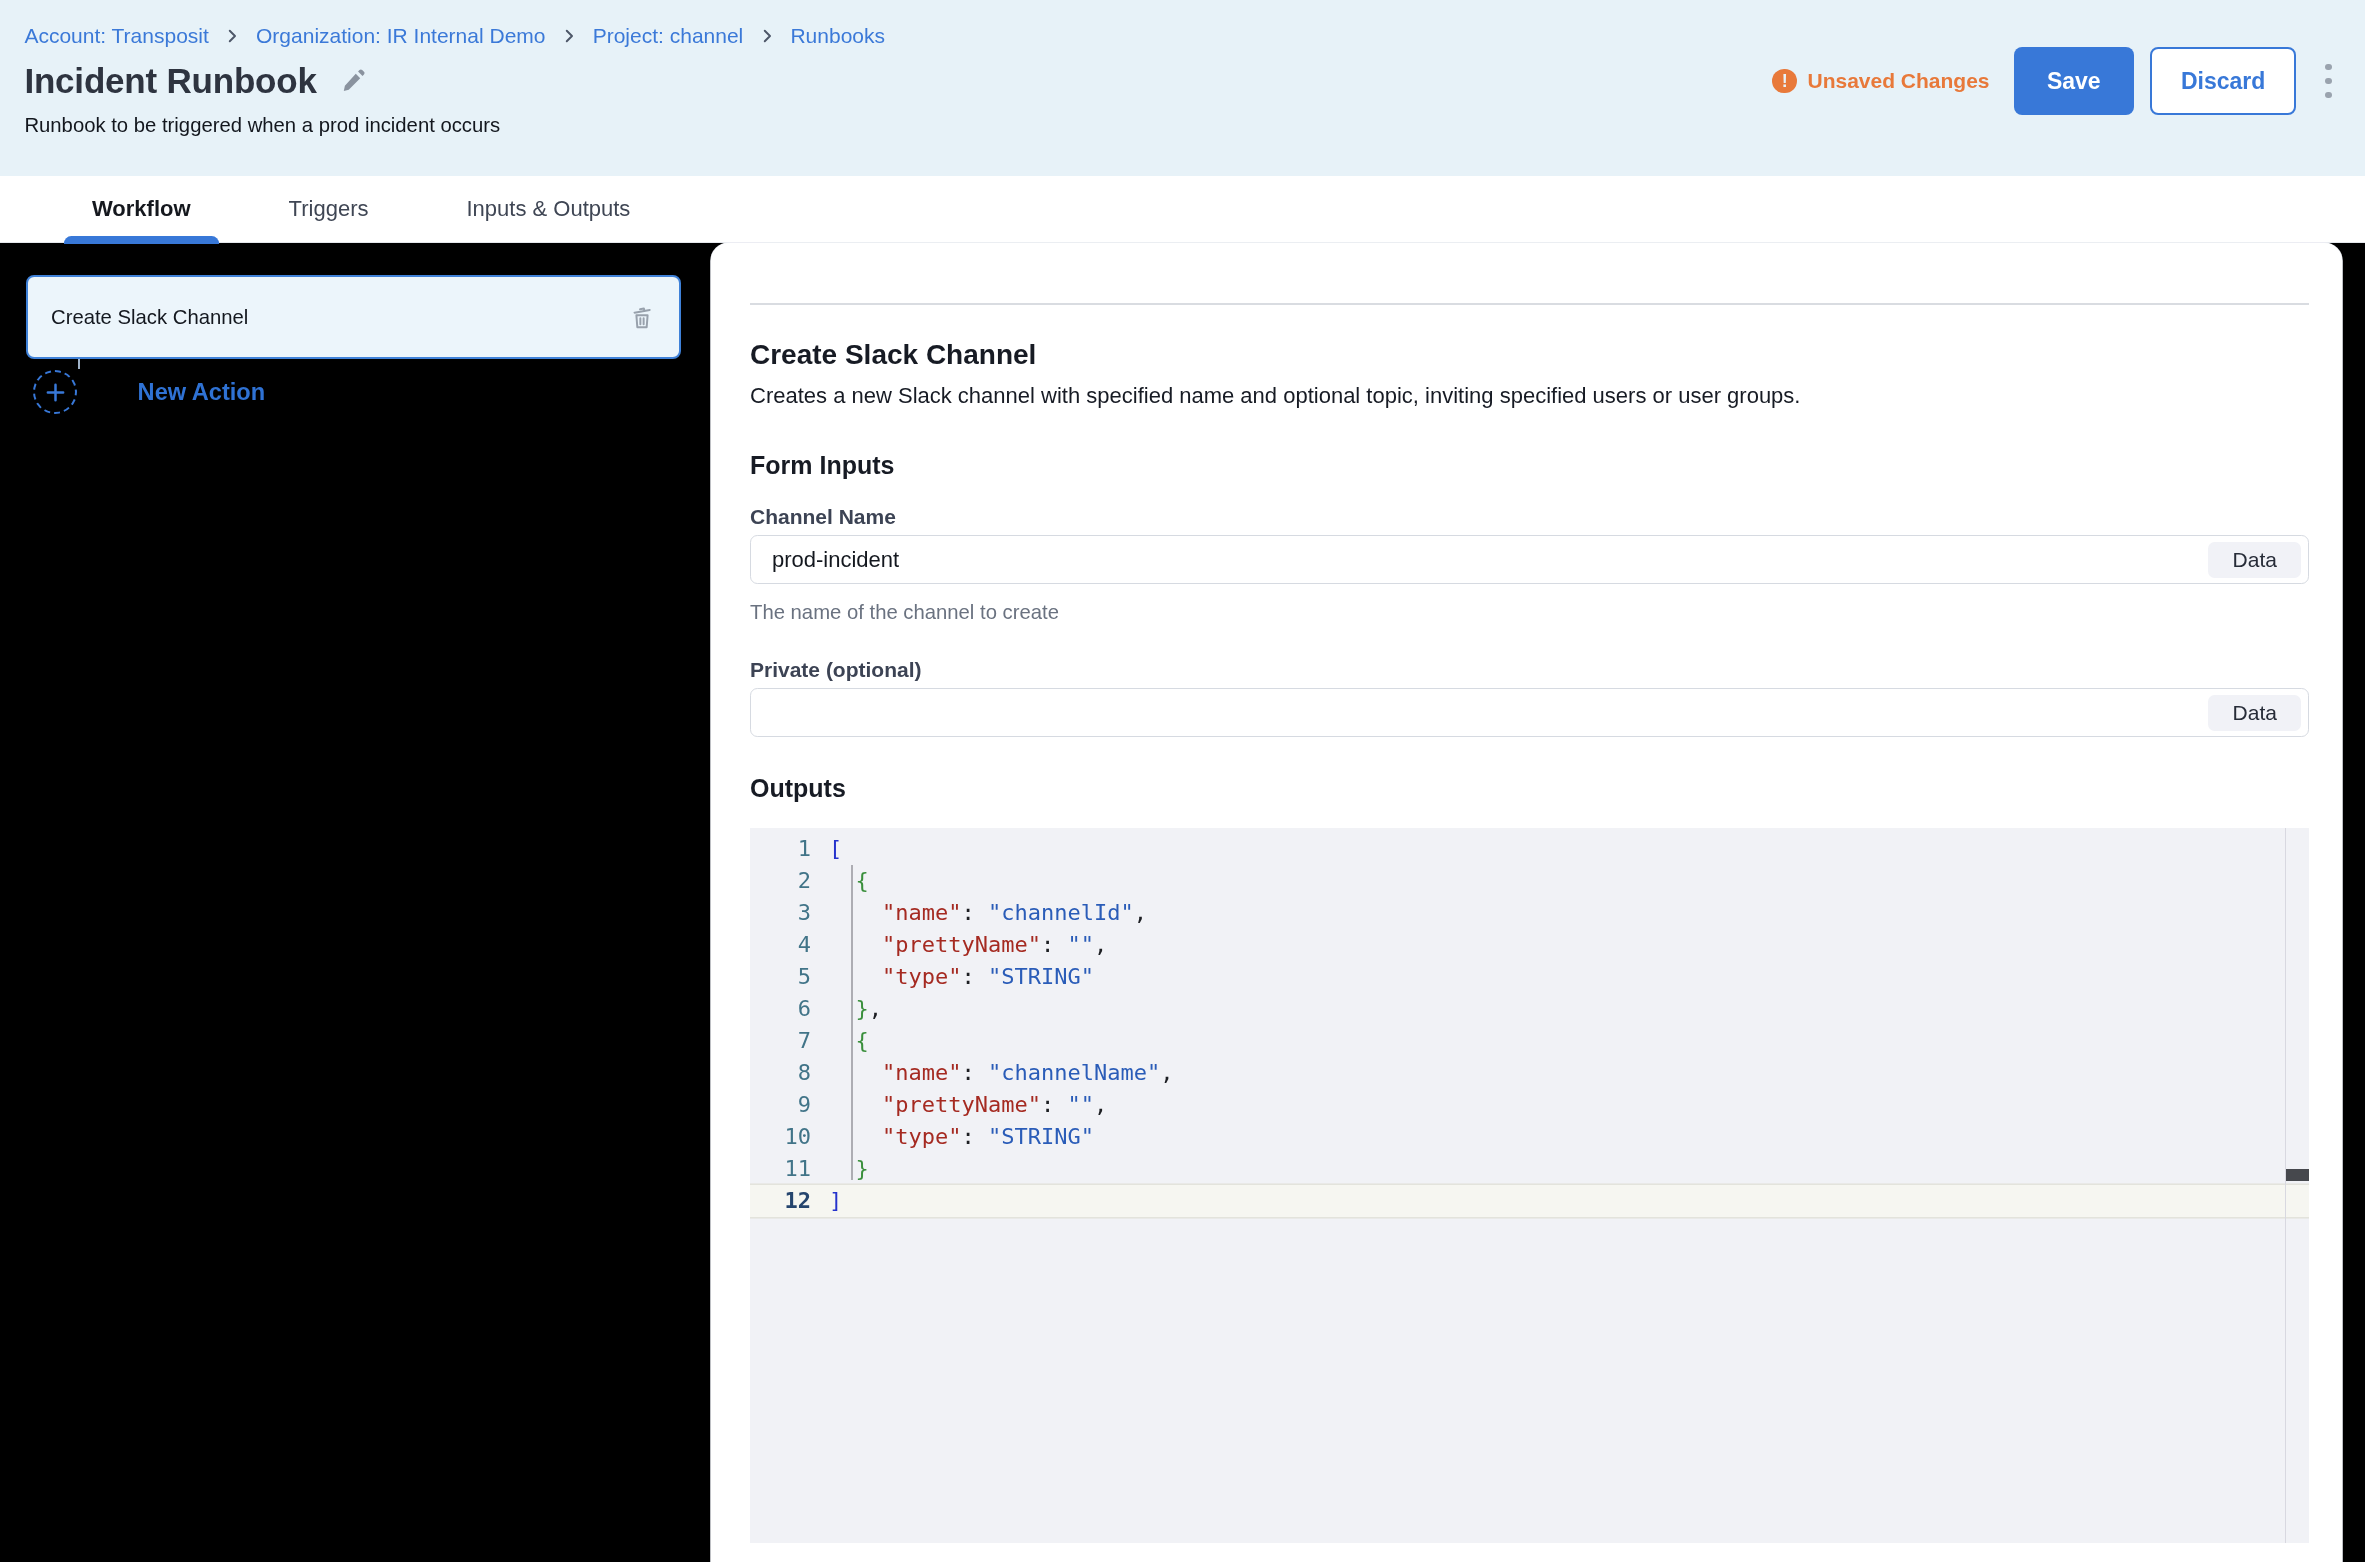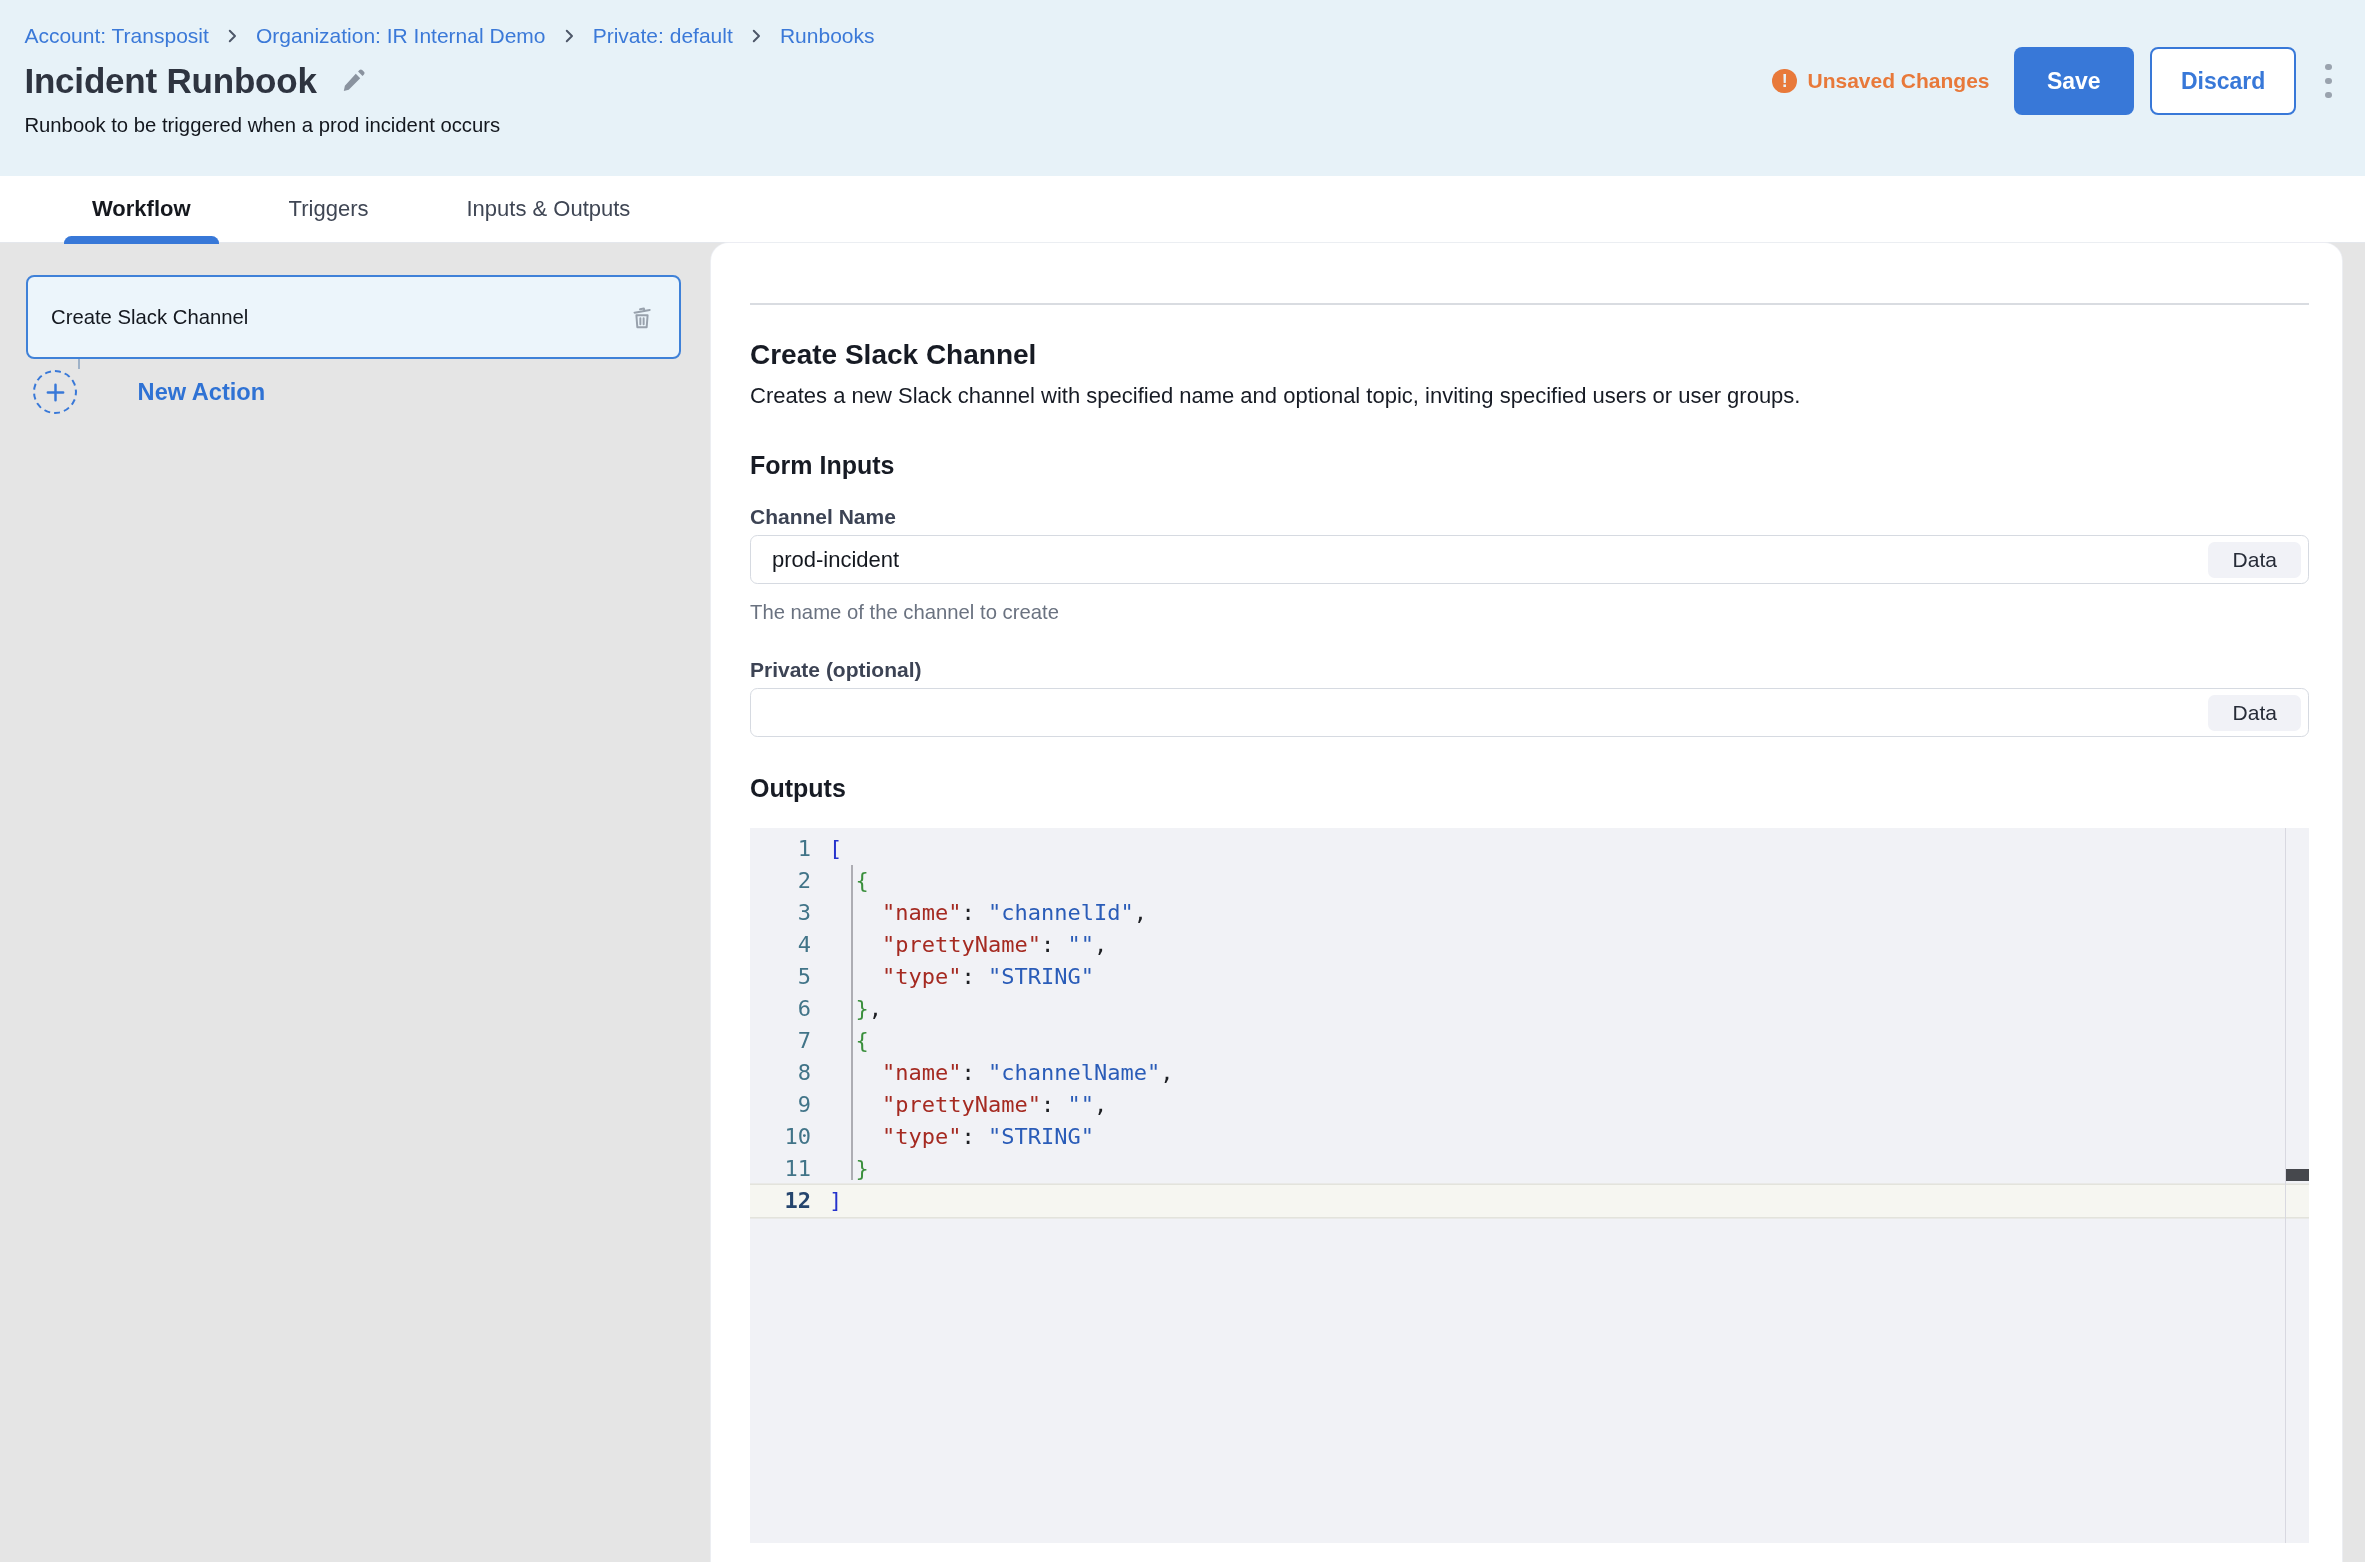--- a/index.html
+++ b/index.html
@@ -46,21 +46,21 @@
   .tab { position:relative; display:flex; align-items:center; padding:0 28px;
          font-size:22px; color:#3f4654; background:none; border:none; cursor:pointer;
          font-family:"Liberation Sans", sans-serif; }
   .tab.active { font-weight:700; color:#15181e; }
   .tab.active .tab-underline {
     position:absolute; left:0; right:0; bottom:-1.6px; height:8.1px;
     background:#3878d8; border-radius:7.3px 7.3px 0 0;
   }
 
   
-  .content { display:flex; align-items:flex-start; height:1319px; background:#e5e5e5; }
+  .content { display:flex; align-items:flex-start; height:1319px; background:#000000; }
 
   .left-col { width:711px; flex:none; padding:32px 30px 0 26px; }
   .action-card {
     position:relative; height:84px; background:#ecf5fb;
     border:2.4px solid #3f81d8; border-radius:8.1px;
     display:flex; align-items:center; padding:0 23px; cursor:pointer;
   }
   .action-card-label { font-size:20.3px; color:#14181f; }
   .trash-btn { position:absolute; right:18px; top:50%; transform:translateY(-50%);
                background:none; border:none; padding:4.9px; cursor:pointer; display:flex; }
@@ -134,21 +134,21 @@
       <svg width="18" height="18" viewBox="0 0 24 24" fill="none" stroke="#4d5768" stroke-width="2.6" stroke-linecap="round" stroke-linejoin="round">
           <path d="M9 5l7 7-7 7"></path>
         </svg>
     </span>
     <a class="crumb">Organization: IR Internal Demo</a>
     <span class="crumb-sep">
       <svg width="18" height="18" viewBox="0 0 24 24" fill="none" stroke="#4d5768" stroke-width="2.6" stroke-linecap="round" stroke-linejoin="round">
           <path d="M9 5l7 7-7 7"></path>
         </svg>
     </span>
-    <a class="crumb">Private: default</a>
+    <a class="crumb">Project: channel</a>
     <span class="crumb-sep">
       <svg width="18" height="18" viewBox="0 0 24 24" fill="none" stroke="#4d5768" stroke-width="2.6" stroke-linecap="round" stroke-linejoin="round">
           <path d="M9 5l7 7-7 7"></path>
         </svg>
     </span>
     <a class="crumb">Runbooks</a>
   </nav>
 
   <div class="title-row">
     <h1 class="page-title">Incident Runbook</h1>

